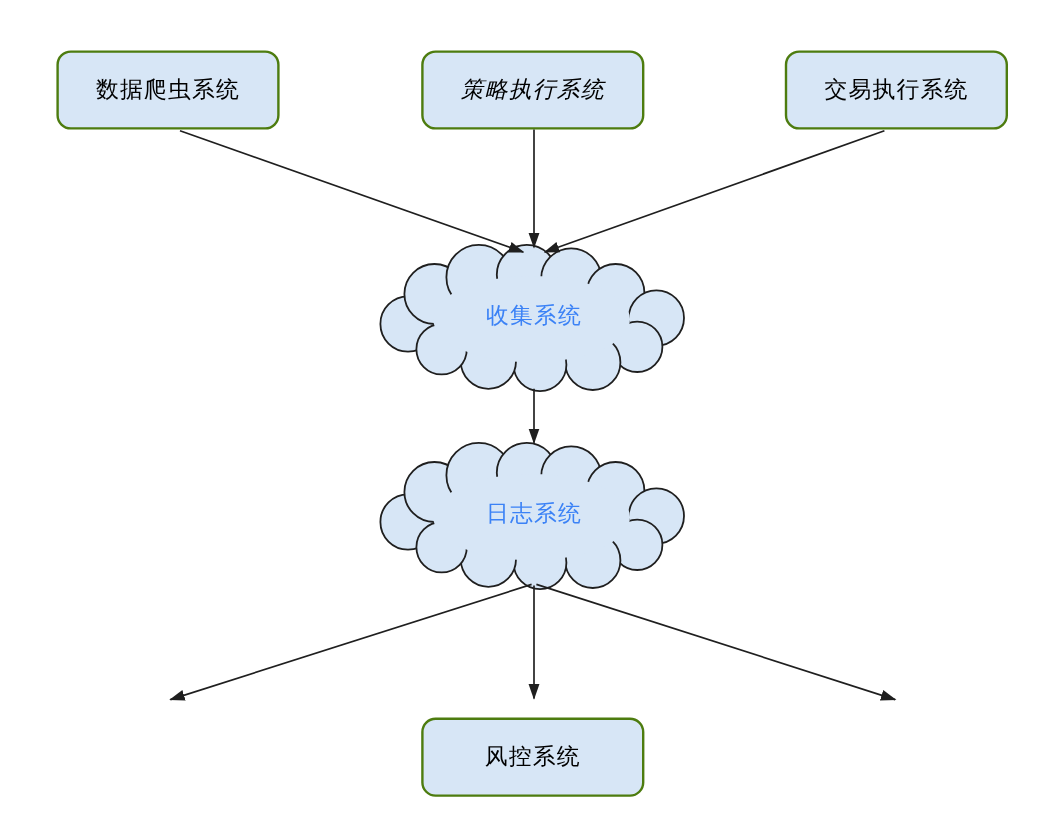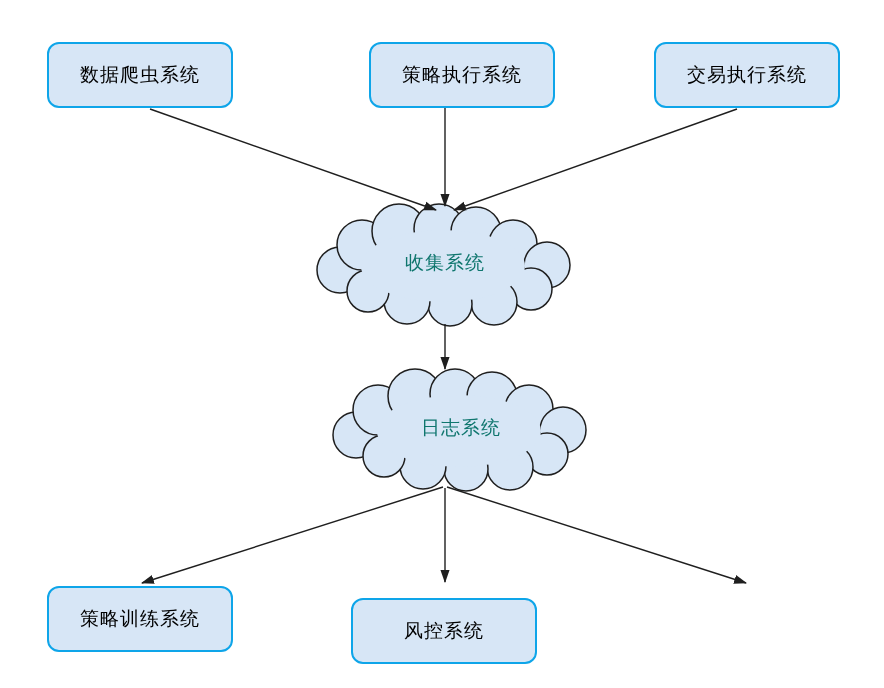--- a/index.html
+++ b/index.html
@@ -14,62 +14,62 @@
     height: 688px;
     background: #ffffff;
     overflow: hidden;
   }
   .node {
     position: absolute;
     width: 186px;
     height: 66px;
     box-sizing: border-box;
     background: #d7e6f6;
-    border: 2px solid #0ea5e9;
+    border: 2px solid #4d7c0f;
     border-radius: 12px;
     display: flex;
     align-items: center;
     justify-content: center;
     font-size: 19px;
     color: #000000;
     letter-spacing: 1px;
     white-space: nowrap;
   }
   .node-1 { left: 47px;  top: 42px; }
-  .node-2 { left: 369px; top: 42px; }
+  .node-2 { left: 351px; top: 42px; font-style: italic; }
   .node-3 { left: 654px; top: 42px; }
   .node-4 { left: 47px;  top: 586px; }
   .node-5 { left: 351px; top: 586px; margin-top: 12px; }
   .node-6 { left: 654px; top: 586px; }
 
   .cloud {
     position: absolute;
     width: 258px;
     height: 122px;
   }
   .cloud-1 { left: 316px; top: 204px; }
-  .cloud-2 { left: 332px; top: 369px; }
+  .cloud-2 { left: 316px; top: 369px; }
   .cloud svg { display: block; overflow: visible; }
   .cloud .bump {
     fill: #d7e6f6;
     stroke: #1f1f1f;
     stroke-width: 1.5;
   }
   .cloud .cover {
     fill: #d7e6f6;
     stroke: none;
   }
   .cloud-label {
     position: absolute;
     left: 0; top: 0; right: 0; bottom: 4px;
     display: flex;
     align-items: center;
     justify-content: center;
     font-size: 19px;
-    color: #0f766e;
+    color: #3b82f6;
     letter-spacing: 1px;
     white-space: nowrap;
   }
   .connectors {
     position: absolute;
     left: 0; top: 0;
     pointer-events: none;
   }
   .connectors line {
     stroke: #1f1f1f;
@@ -115,23 +115,20 @@
     <div class="cloud-label">收集系统</div>
   </div>
 
   <div class="cloud cloud-2">
     <svg width="258" height="122" viewBox="0 0 258 122">
       <use href="#cloudShape"></use>
     </svg>
     <div class="cloud-label">日志系统</div>
   </div>
 
-  <div class="node node-4">
-    <span>策略训练系统</span>
-  </div>
   <div class="node node-5">
     <span>风控系统</span>
   </div>
 
   <svg class="connectors" width="884" height="688" viewBox="0 0 884 688">
     <defs>
       <marker id="arrowHead" viewBox="0 0 12 10" refX="11" refY="5" markerWidth="13" markerHeight="11" orient="auto" markerUnits="userSpaceOnUse">
         <path d="M0,0.8 L12,5 L0,9.2 z" fill="#1f1f1f"></path>
       </marker>
     </defs>

